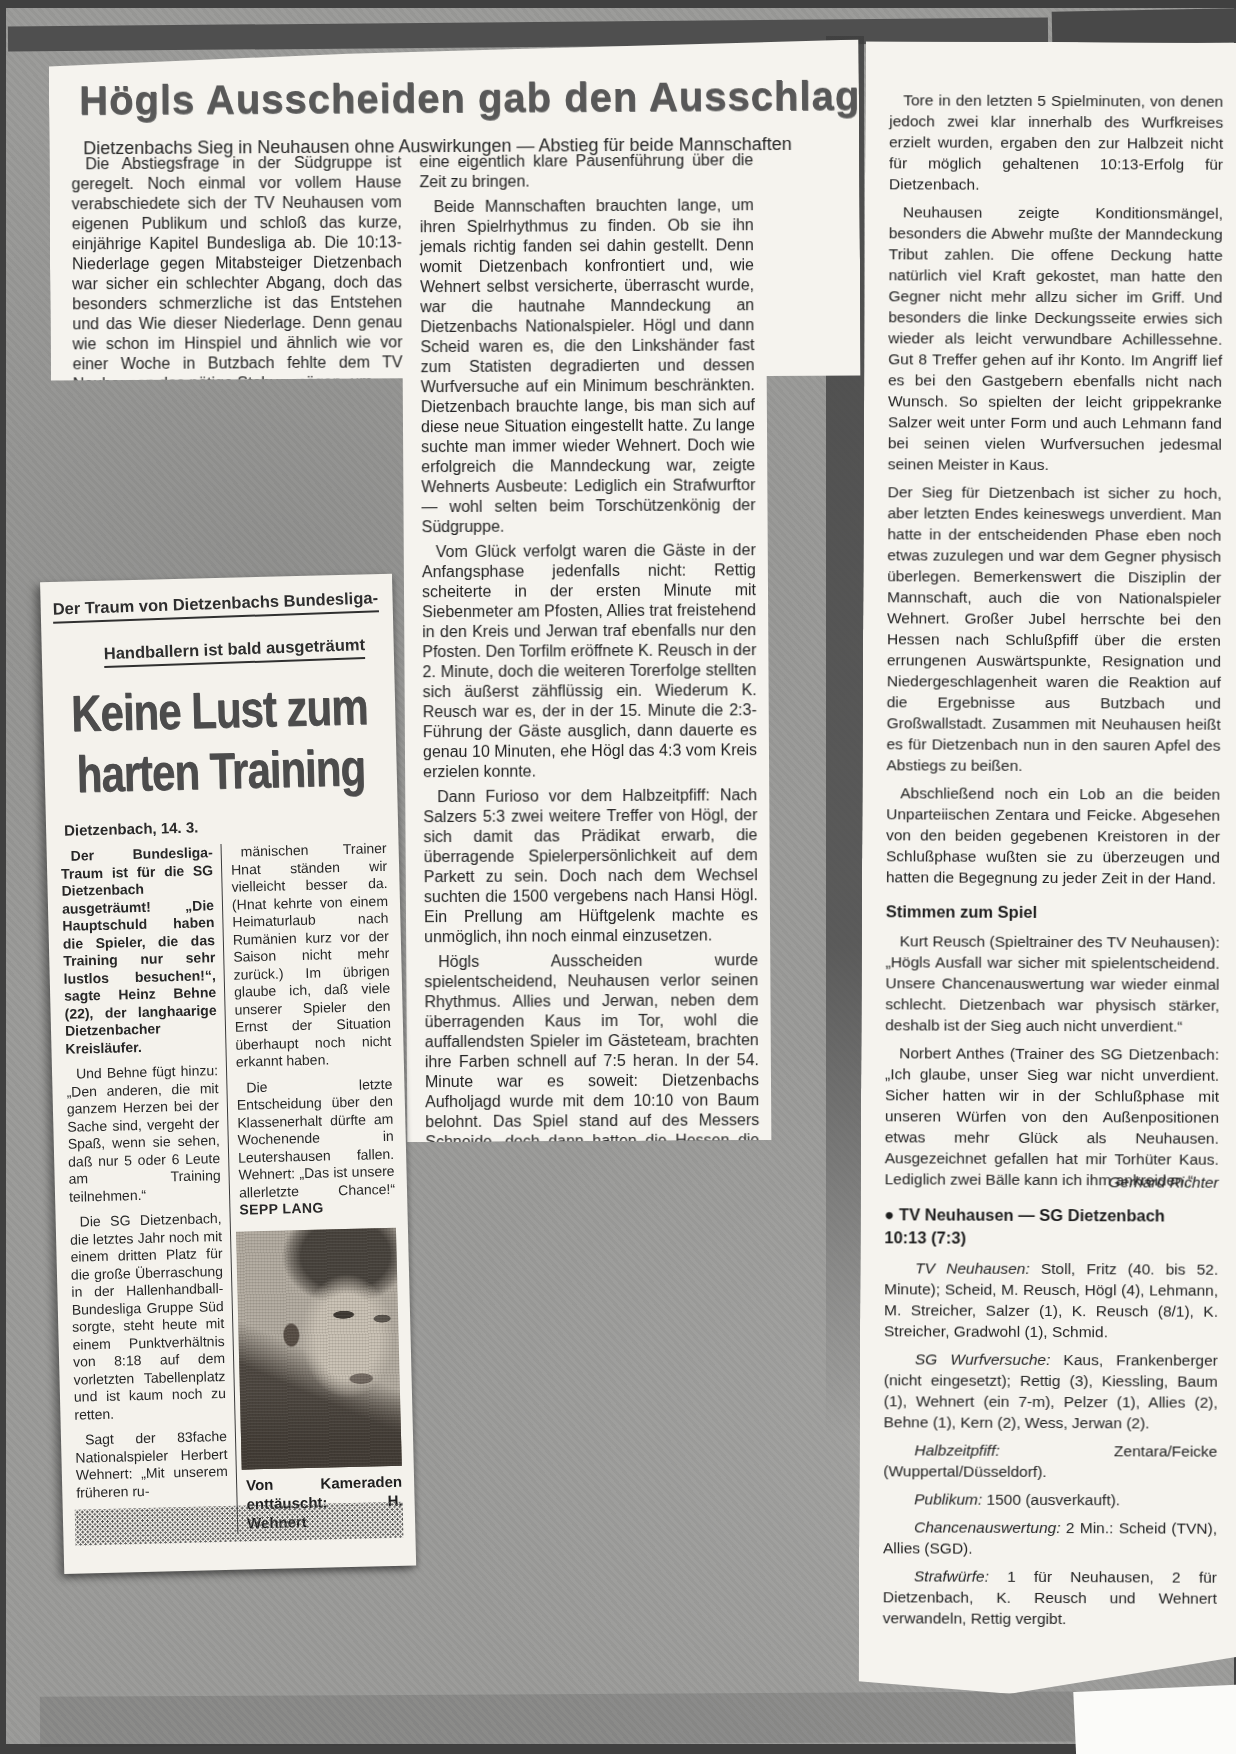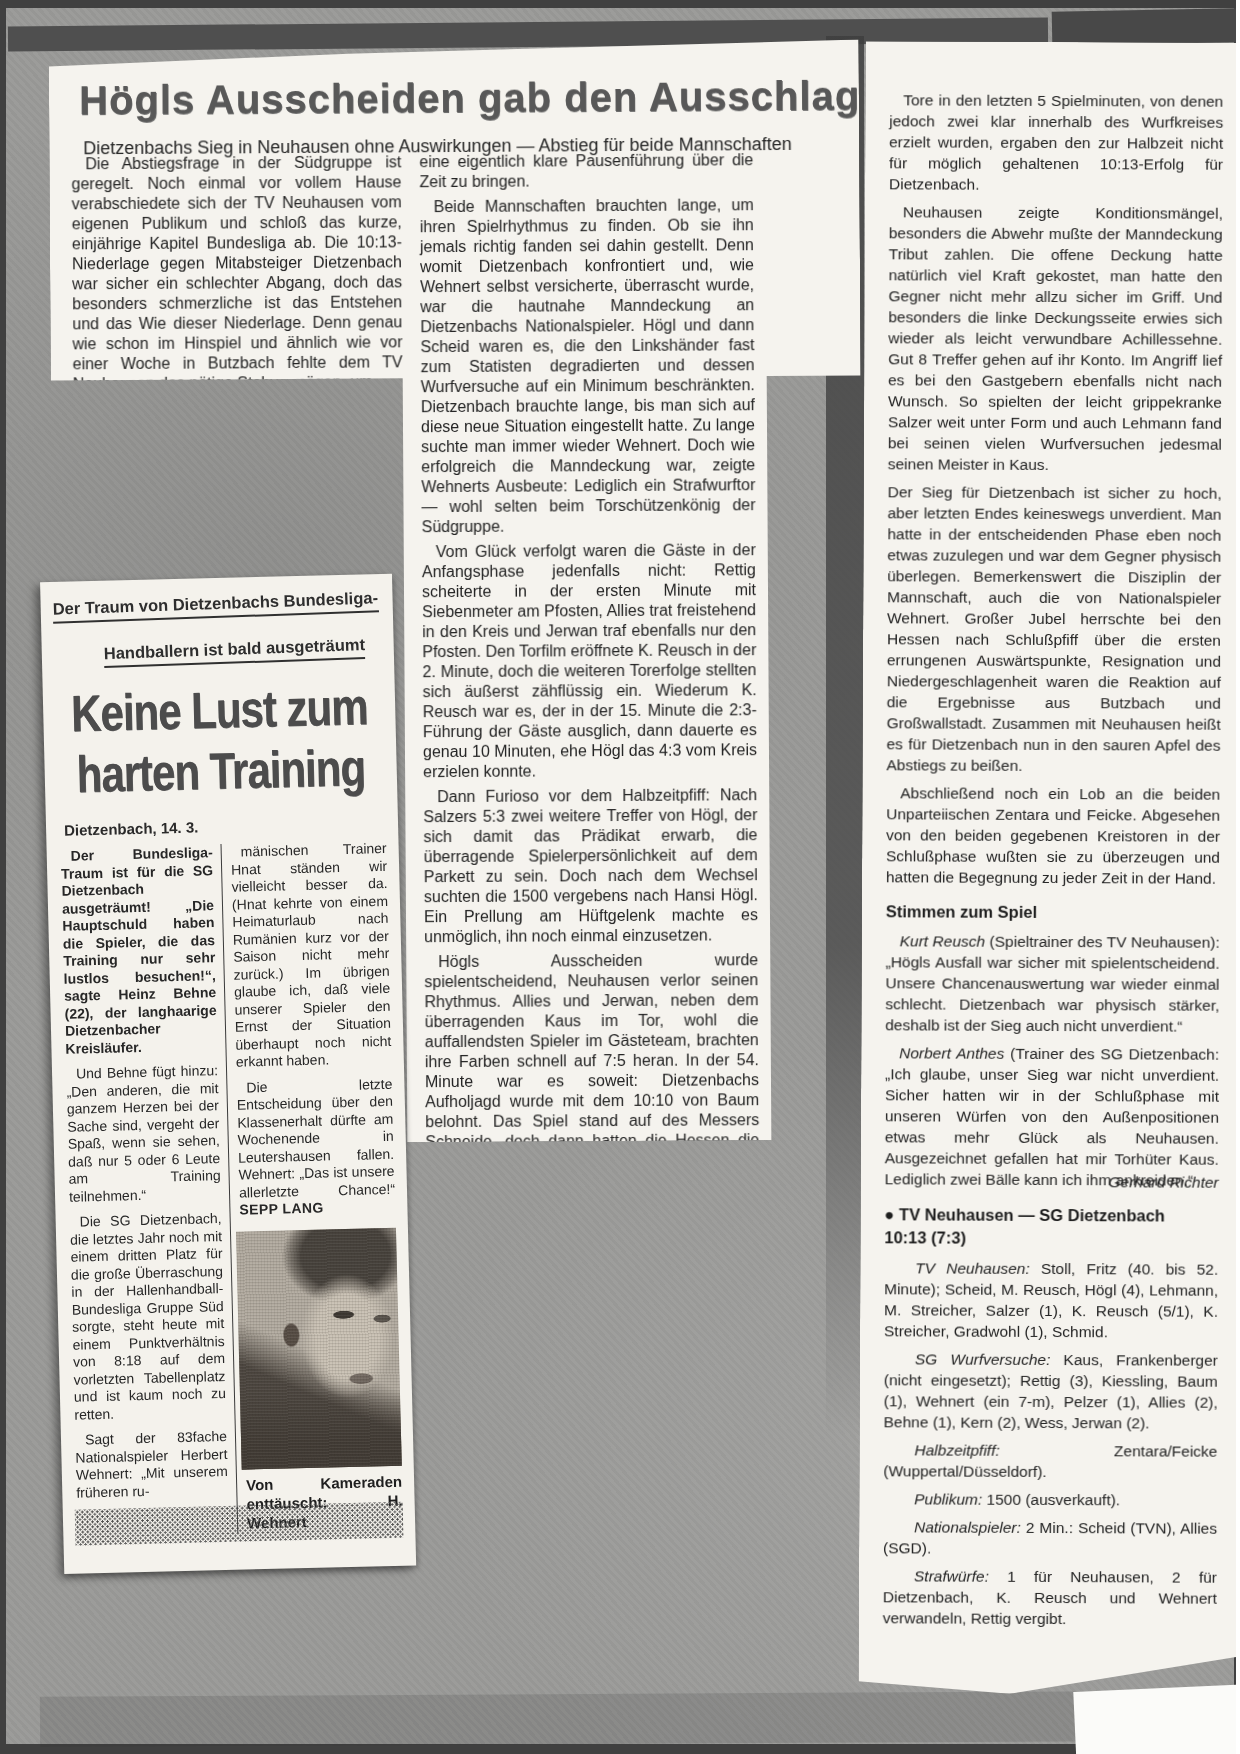--- a/index.html
+++ b/index.html
@@ -72,21 +72,21 @@
       background-size:5px 5px, 5px 5px; background-position:0 0, 2.5px 2.5px; }
 
   
   .clip-right { position:absolute; left:862px; top:42px; width:378px; height:1652px; background:#f5f3ee;
       transform:rotate(0.25deg); clip-path:polygon(0 0, 100% 0, 100% 1614px, 40% 1652px, 0 1640px);
       filter:drop-shadow(-3px 3px 4px rgba(0,0,0,0.3)); }
   .rcol { position:absolute; left:24px; top:48px; width:334px; font-size:15.5px; line-height:21px;
       color:#242424; text-align:justify; }
   .rcol p { margin:0 0 7px; }
   .voices { font-size:16.5px; font-weight:700; margin:14px 0 8px; color:#1f1f1f; }
-  .qlead { font-style:italic; }
+  .qlead { }
   .quote-byline { text-align:right; font-style:italic; margin:-26px 0 12px; }
   .match-heading { font-weight:700; font-size:16.5px; line-height:23px; margin:12px 0 8px; color:#1e1e1e; }
   .stat i { font-style:italic;margin-left:17px; }
 </style>
 </head>
 <body>
 
 <div class="page">
   <div class="scan-bg"></div>
   <div class="strip-a"></div>
@@ -143,21 +143,21 @@
       <p>Der Sieg für Dietzenbach ist sicher zu hoch, aber letzten Endes keineswegs unverdient. Man hatte in der entscheidenden Phase eben noch etwas zuzulegen und war dem Gegner physisch überlegen. Bemerkenswert die Disziplin der Mannschaft, auch die von Nationalspieler Wehnert. Großer Jubel herrschte bei den Hessen nach Schlußpfiff über die ersten errungenen Auswärtspunkte, Resignation und Niedergeschlagenheit waren die Reaktion auf die Ergebnisse aus Butzbach und Großwallstadt. Zusammen mit Neuhausen heißt es für Dietzenbach nun in den sauren Apfel des Abstiegs zu beißen.</p>
       <p class="ind">Abschließend noch ein Lob an die beiden Unparteiischen Zentara und Feicke. Abgesehen von den beiden gegebenen Kreistoren in der Schlußphase wußten sie zu überzeugen und hatten die Begegnung zu jeder Zeit in der Hand.</p>
       <h3 class="voices">Stimmen zum Spiel</h3>
       <p class="ind"><span class="qlead">Kurt Reusch</span><span> (Spieltrainer des TV Neuhausen): „Högls Ausfall war sicher mit spielentscheidend. Unsere Chancenauswertung war wieder einmal schlecht. Dietzenbach war physisch stärker, deshalb ist der Sieg auch nicht unverdient.“</span></p>
       <p class="ind"><span class="qlead">Norbert Anthes</span><span> (Trainer des SG Dietzenbach: „Ich glaube, unser Sieg war nicht unverdient. Sicher hatten wir in der Schlußphase mit unseren Würfen von den Außenpositionen etwas mehr Glück als Neuhausen. Ausgezeichnet gefallen hat mir Torhüter Kaus. Lediglich zwei Bälle kann ich ihm ankreiden.“</span></p>
       <div class="quote-byline">Gerhard Richter</div>
       <div class="match-heading">
         <div><span>●</span> <span>TV Neuhausen — SG Dietzenbach</span></div>
         <div>10:13 (7:3)</div>
       </div>
-      <p class="ind stat"><i>TV Neuhausen:</i><span> Stoll, Fritz (40. bis 52. Minute); Scheid, M. Reusch, Högl (4), Lehmann, M. Streicher, Salzer (1), K. Reusch (5/1), K. Streicher, Gradwohl (1), Schmid.</span></p>
+      <p class="ind stat"><i>TV Neuhausen:</i><span> Stoll, Fritz (40. bis 52. Minute); Scheid, M. Reusch, Högl (4), Lehmann, M. Streicher, Salzer (1), K. Reusch (8/1), K. Streicher, Gradwohl (1), Schmid.</span></p>
       <p class="ind stat"><i>SG Wurfversuche:</i><span> Kaus, Frankenberger (nicht eingesetzt); Rettig (3), Kiessling, Baum (1), Wehnert (ein 7-m), Pelzer (1), Allies (2), Behne (1), Kern (2), Wess, Jerwan (2).</span></p>
       <p class="ind stat"><i>Halbzeitpfiff:</i><span> Zentara/Feicke (Wuppertal/Düsseldorf).</span></p>
       <p class="ind stat"><i>Publikum:</i><span> 1500 (ausverkauft).</span></p>
-      <p class="ind stat"><i>Nationalspieler:</i><span> 2 Min.: Scheid (TVN), Allies (SGD).</span></p>
+      <p class="ind stat"><i>Chancenauswertung:</i><span> 2 Min.: Scheid (TVN), Allies (SGD).</span></p>
       <p class="ind stat"><i>Strafwürfe:</i><span> 1 für Neuhausen, 2 für Dietzenbach, K. Reusch und Wehnert verwandeln, Rettig vergibt.</span></p>
     </div>
   </section>
 </div>
 
 </body></html>

